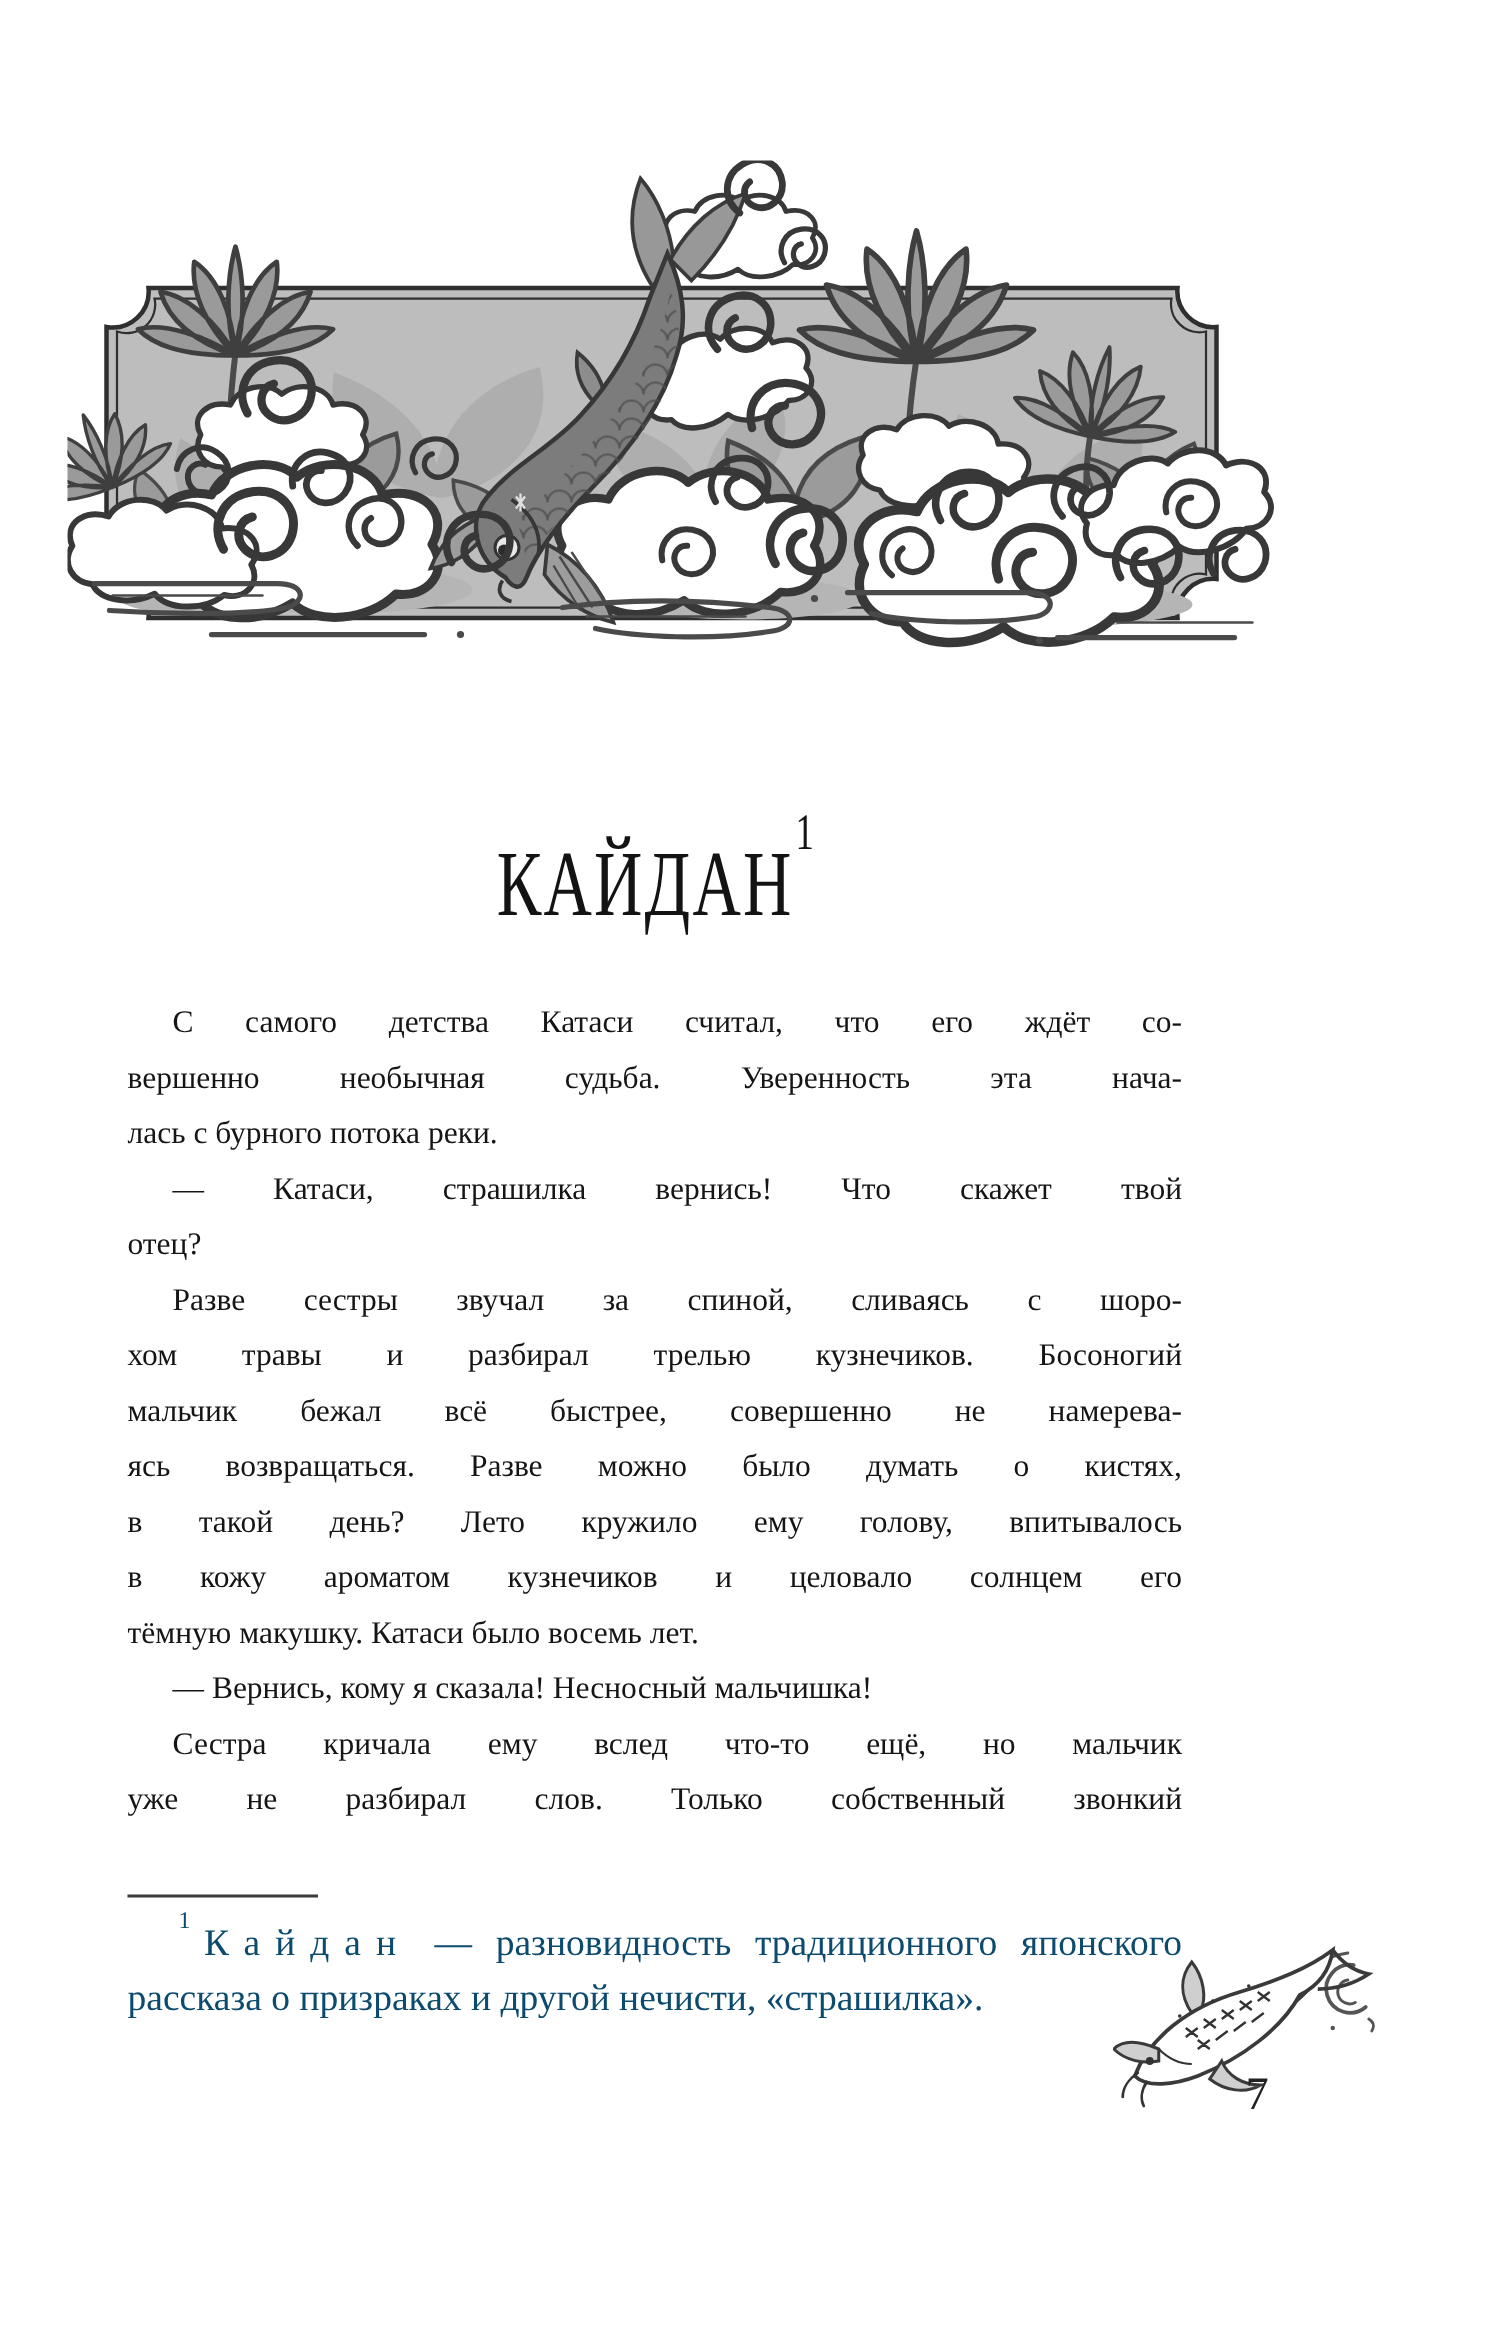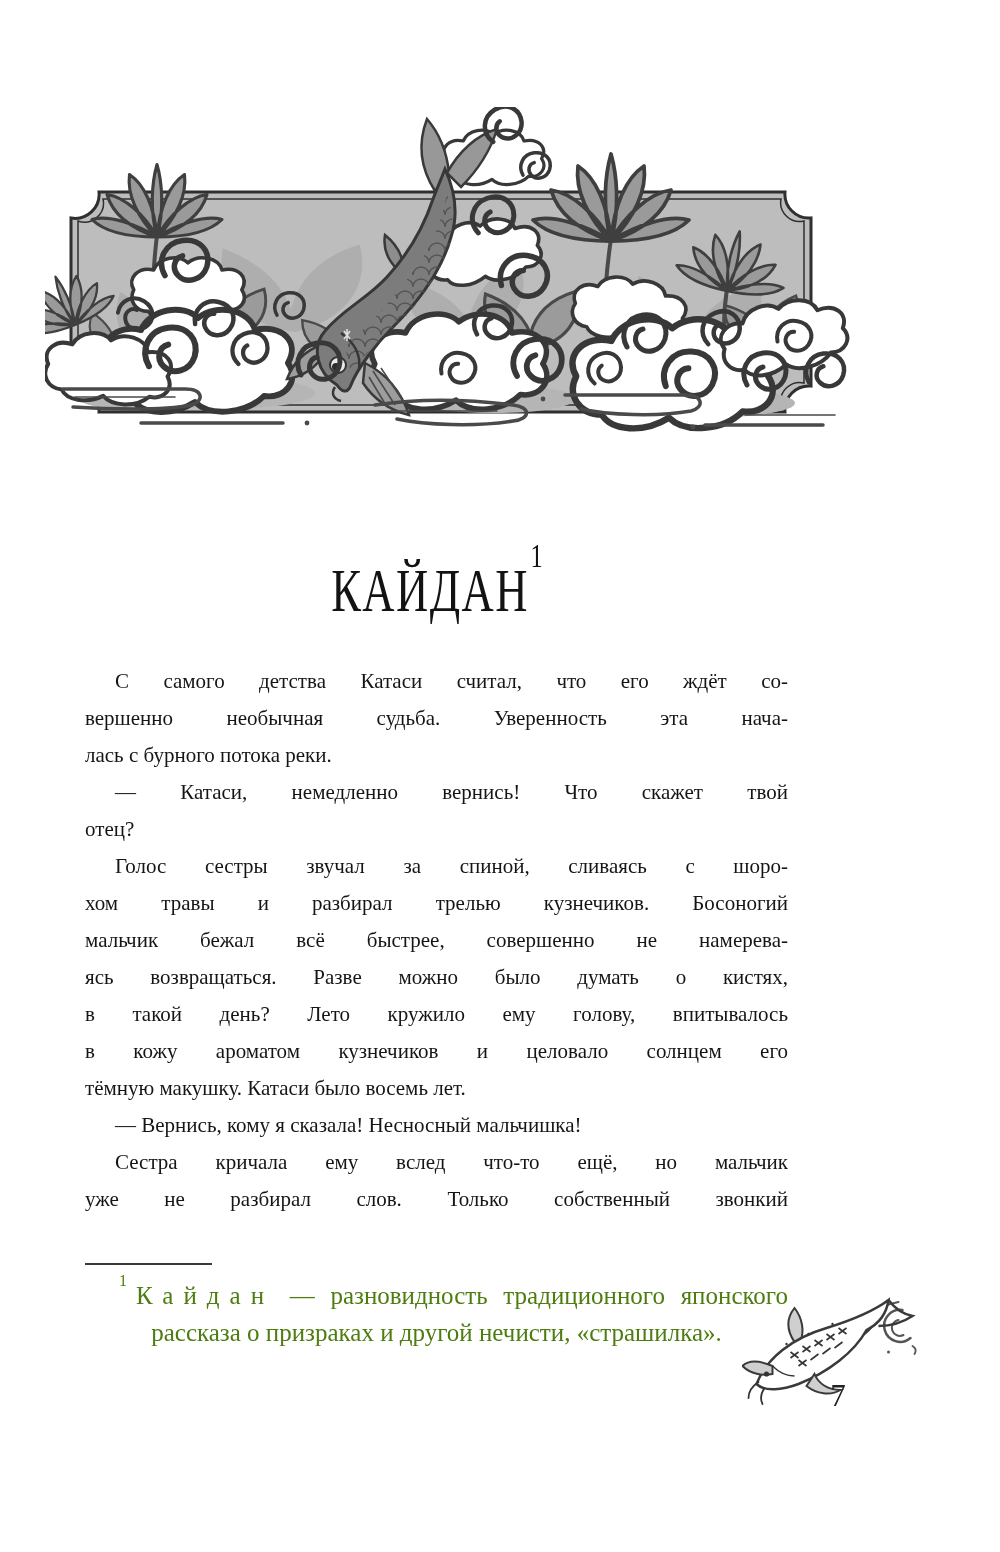--- a/index.html
+++ b/index.html
@@ -22,26 +22,26 @@
     position:absolute;left:85px;top:651px;width:703px;
     font-size:21px;line-height:37px;color:#151515;
   }
   .line{text-align:justify;}
   .line.just{text-align-last:justify;}
   .line.indent{text-indent:30px;}
 
   .fn-rule{position:absolute;left:85px;top:1251px;width:127px;height:0;border-top:2px solid #3a3a3a;}
   .footnote{
     position:absolute;left:85px;top:1259px;width:703px;
-    font-size:25px;line-height:37px;color:#4d7c0f;
+    font-size:25px;line-height:37px;color:#0c4a6e;
   }
   .footnote .l1{text-align:justify;text-align-last:justify;text-indent:34px;}
   .footnote sup{font-size:16px;position:relative;top:-9px;margin-right:9px;}
   .footnote .term{letter-spacing:0.40em;}
-  .footnote .l2{text-align:center;}
+  .footnote .l2{text-align:left;}
 
   .footer-art{position:absolute;left:742px;top:1276px;width:176px;height:122px;}
   .footer-art svg{display:block;width:100%;height:100%;}
 
   .pageno{position:absolute;left:816px;top:1366px;width:44px;text-align:center;font-size:31px;color:#222;}
 </style>
 </head>
 <body>
 
 <div class="page">
@@ -166,23 +166,23 @@
       </g>
     </svg>
   </div>
 
   <h1 class="title"><span class="condense"><span>КАЙДАН</span><sup>1</sup></span></h1>
 
   <div class="body-text">
       <div class="line indent just">С самого детства Катаси считал, что его ждёт со-</div>
       <div class="line just">вершенно необычная судьба. Уверенность эта нача-</div>
       <div class="line">лась с бурного потока реки.</div>
-      <div class="line indent just">— Катаси, немедленно вернись! Что скажет твой</div>
+      <div class="line indent just">— Катаси, страшилка вернись! Что скажет твой</div>
       <div class="line">отец?</div>
-      <div class="line indent just">Голос сестры звучал за спиной, сливаясь с шоро-</div>
+      <div class="line indent just">Разве сестры звучал за спиной, сливаясь с шоро-</div>
       <div class="line just">хом травы и разбирал трелью кузнечиков. Босоногий</div>
       <div class="line just">мальчик бежал всё быстрее, совершенно не намерева-</div>
       <div class="line just">ясь возвращаться. Разве можно было думать о кистях,</div>
       <div class="line just">в такой день? Лето кружило ему голову, впитывалось</div>
       <div class="line just">в кожу ароматом кузнечиков и целовало солнцем его</div>
       <div class="line">тёмную макушку. Катаси было восемь лет.</div>
       <div class="line indent">— Вернись, кому я сказала! Несносный мальчишка!</div>
       <div class="line indent just">Сестра кричала ему вслед что-то ещё, но мальчик</div>
       <div class="line just">уже не разбирал слов. Только собственный звонкий</div>
     </div>

